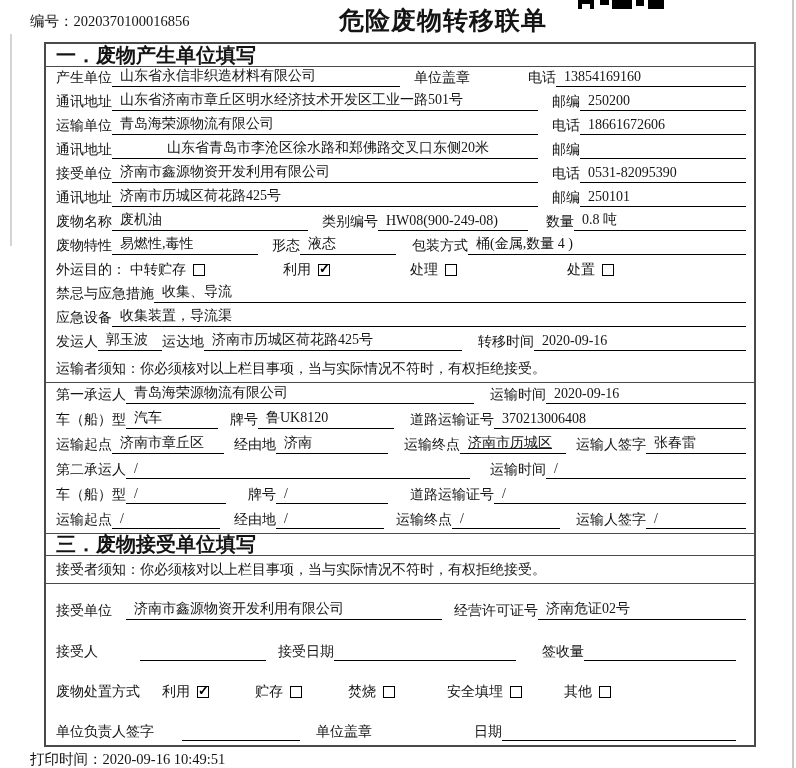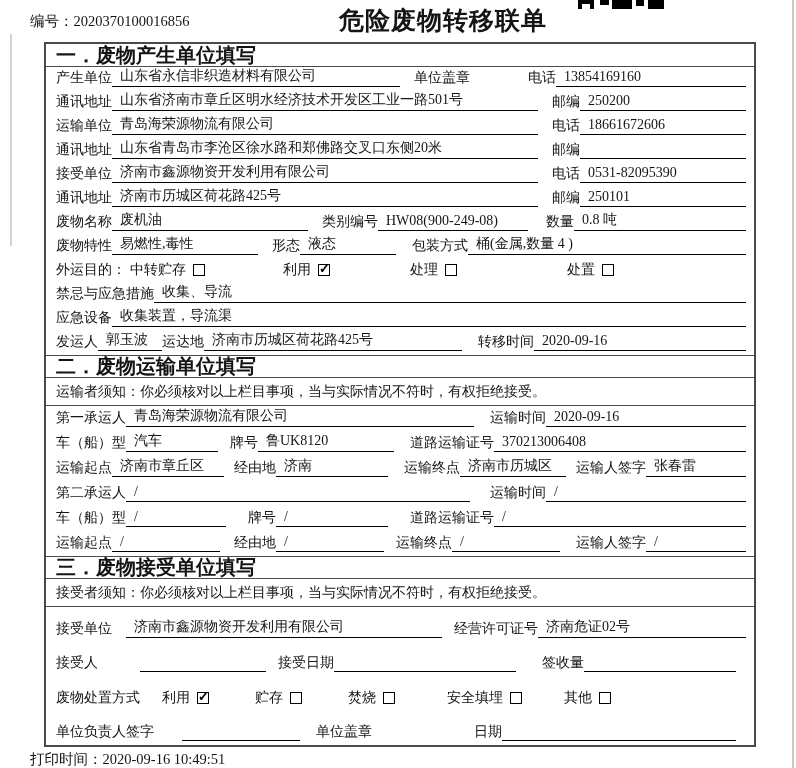--- a/index.html
+++ b/index.html
@@ -89,21 +89,21 @@
 
       <div class="row">
         <span class="lb">运输单位</span>
         <span class="u" style="width:426px;">青岛海荣源物流有限公司</span>
         <span class="lb" style="margin-left:14px;">电话</span>
         <span class="u fill">18661672606</span>
       </div>
 
       <div class="row">
         <span class="lb">通讯地址</span>
-        <span class="u" style="width:426px;">山东省青岛市李沧区徐水路和郑佛路交叉口东侧20米</span>
+        <span class="u" style="width:426px;text-align:center;">山东省青岛市李沧区徐水路和郑佛路交叉口东侧20米</span>
         <span class="lb" style="margin-left:14px;">邮编</span>
         <span class="u fill"></span>
       </div>
 
       <div class="row">
         <span class="lb">接受单位</span>
         <span class="u" style="width:426px;">济南市鑫源物资开发利用有限公司</span>
         <span class="lb" style="margin-left:14px;">电话</span>
         <span class="u fill">0531-82095390</span>
       </div>
@@ -167,21 +167,20 @@
       <div class="row">
         <span class="lb">发运人</span>
         <span class="u" style="width:64px;">郭玉波</span>
         <span class="lb" style="">运达地</span>
         <span class="u" style="width:258px;">济南市历城区荷花路425号</span>
         <span class="lb" style="margin-left:16px;">转移时间</span>
         <span class="u fill">2020-09-16</span>
       </div>
     </div>
 
-    <div class="sec-head bt">二．废物运输单位填写</div>
     <div class="notice">运输者须知：你必须核对以上栏目事项，当与实际情况不符时，有权拒绝接受。</div>
     <div class="rows-s2" style="display:flex;flex-direction:column;">
 
       <div class="row">
         <span class="lb">第一承运人</span>
         <span class="u" style="width:348px;">青岛海荣源物流有限公司</span>
         <span class="lb" style="margin-left:16px;">运输时间</span>
         <span class="u fill">2020-09-16</span>
       </div>
 
@@ -193,21 +192,21 @@
         <span class="lb" style="margin-left:16px;">道路运输证号</span>
         <span class="u fill">370213006408</span>
       </div>
 
       <div class="row">
         <span class="lb">运输起点</span>
         <span class="u" style="width:112px;">济南市章丘区</span>
         <span class="lb" style="margin-left:10px;">经由地</span>
         <span class="u" style="width:112px;">济南</span>
         <span class="lb" style="margin-left:16px;">运输终点</span>
-        <span class="u" style="width:106px;">济南市历城区</span>
+        <span class="u" style="width:106px;text-decoration:underline;">济南市历城区</span>
         <span class="lb" style="margin-left:10px;">运输人签字</span>
         <span class="u fill">张春雷</span>
       </div>
 
       <div class="row">
         <span class="lb">第二承运人</span>
         <span class="u" style="width:344px;">/</span>
         <span class="lb" style="margin-left:20px;">运输时间</span>
         <span class="u fill">/</span>
       </div>

